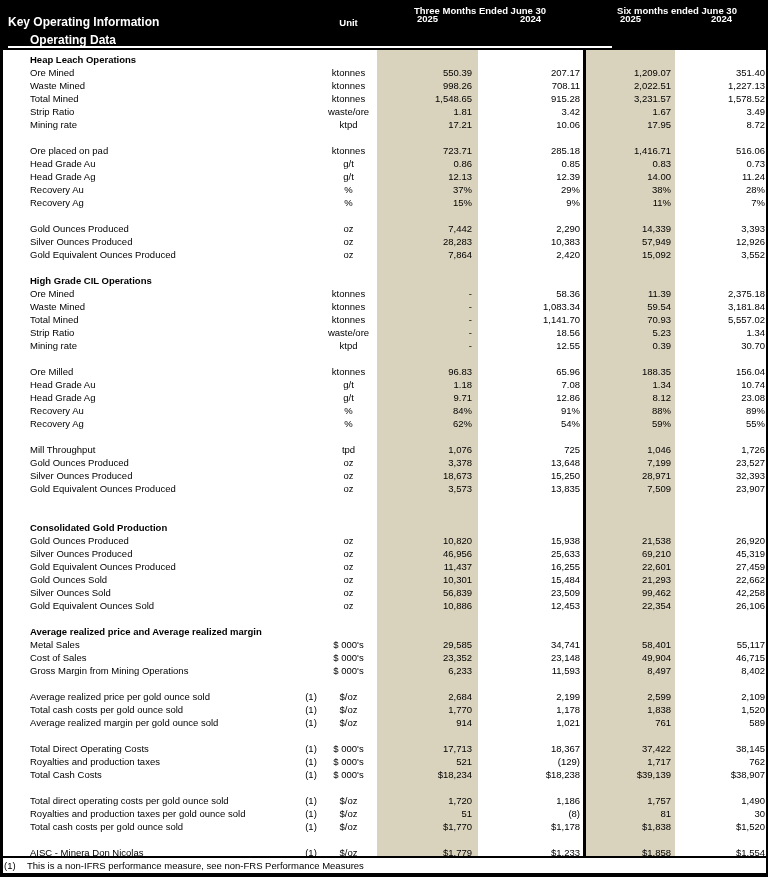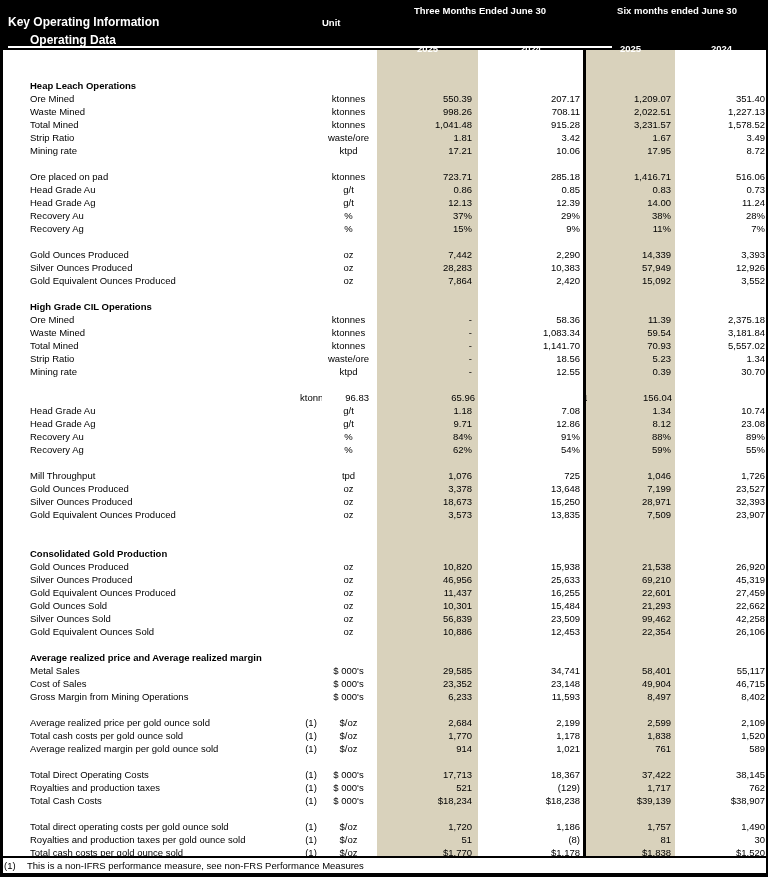--- a/index.html
+++ b/index.html
@@ -20,31 +20,31 @@
   
   .vline { position:absolute; left:583px; top:50px; width:3px; height:827px; background:#000; z-index:2; }
   
   .lborder { position:absolute; left:0; top:0; width:3px; height:877px; background:#000; z-index:3; }
   .rborder { position:absolute; right:0; top:0; width:2px; height:877px; background:#000; z-index:3; }
   
   .hdr { position:absolute; left:0; top:0; width:768px; height:50px; background:#000; color:#fff; z-index:1; }
   .title { position:absolute; left:8px; top:15px; font-size:12px; font-weight:bold; }
   .subtitle { position:absolute; left:30px; top:33px; font-size:12px; font-weight:bold; }
   .hdr-underline { position:absolute; left:8px; top:46px; width:604px; height:2px; background:#fff; }
-  .unit-h { position:absolute; left:322px; width:53px; top:17px; text-align:left; font-weight:bold; }
+  .unit-h { position:absolute; left:322px; width:53px; top:17px; text-align:center; font-weight:bold; }
   .grp { position:absolute; top:5px; text-align:center; font-weight:bold; }
   .g1 { left:377px; width:206px; }
   .g2 { left:586px; width:182px; }
-  .yr { position:absolute; top:43px; text-align:center; font-weight:bold; }
+  .yr { position:absolute; top:13px; text-align:center; font-weight:bold; }
   .y1 { left:377px; width:101px; }
   .y2 { left:478px; width:105px; }
   .y3 { left:586px; width:89px; }
   .y4 { left:675px; width:93px; }
   
-  .tbody { position:absolute; left:0; top:50px; width:620px; height:806px; padding-top:20px; z-index:1;margin-top:9px; }
+  .tbody { position:absolute; left:0; top:50px; width:620px; height:806px; padding-top:3px; z-index:1; }
   .row { display:grid; grid-template-columns:300px 22px 53px 103px 105px 3px 89px 93px; height:13px; line-height:13px; }
   .c { overflow:hidden; white-space:nowrap; }
   .label { padding-left:30px; }
   .row.head .label { font-weight:bold; }
   .fn { text-align:center; }
   .unit { text-align:center; }
   .v { text-align:right; }
   .v1 { padding-right:6px; }
   .v2 { padding-right:3px; }
   .v3 { padding-right:4px; }
@@ -109,21 +109,21 @@
         <div class="c v v1">998.26</div>
         <div class="c v v2">708.11</div>
         <div class="c "></div>
         <div class="c v v3">2,022.51</div>
         <div class="c v v4">1,227.13</div>
       </div>
       <div class="row">
         <div class="c label">Total Mined</div>
         <div class="c fn"></div>
         <div class="c unit">ktonnes</div>
-        <div class="c v v1">1,041.48</div>
+        <div class="c v v1">1,548.65</div>
         <div class="c v v2">915.28</div>
         <div class="c "></div>
         <div class="c v v3">3,231.57</div>
         <div class="c v v4">1,578.52</div>
       </div>
       <div class="row">
         <div class="c label">Strip Ratio</div>
         <div class="c fn"></div>
         <div class="c unit">waste/ore</div>
         <div class="c v v1">1.81</div>
@@ -316,20 +316,21 @@
         <div class="c label"></div>
         <div class="c fn"></div>
         <div class="c unit"></div>
         <div class="c v v1"></div>
         <div class="c v v2"></div>
         <div class="c "></div>
         <div class="c v v3"></div>
         <div class="c v v4"></div>
       </div>
       <div class="row">
+        <div class="c label">Ore Milled</div>
         <div class="c fn"></div>
         <div class="c unit">ktonnes</div>
         <div class="c v v1">96.83</div>
         <div class="c v v2">65.96</div>
         <div class="c "></div>
         <div class="c v v3">188.35</div>
         <div class="c v v4">156.04</div>
       </div>
       <div class="row">
         <div class="c label">Head Grade Au</div>

